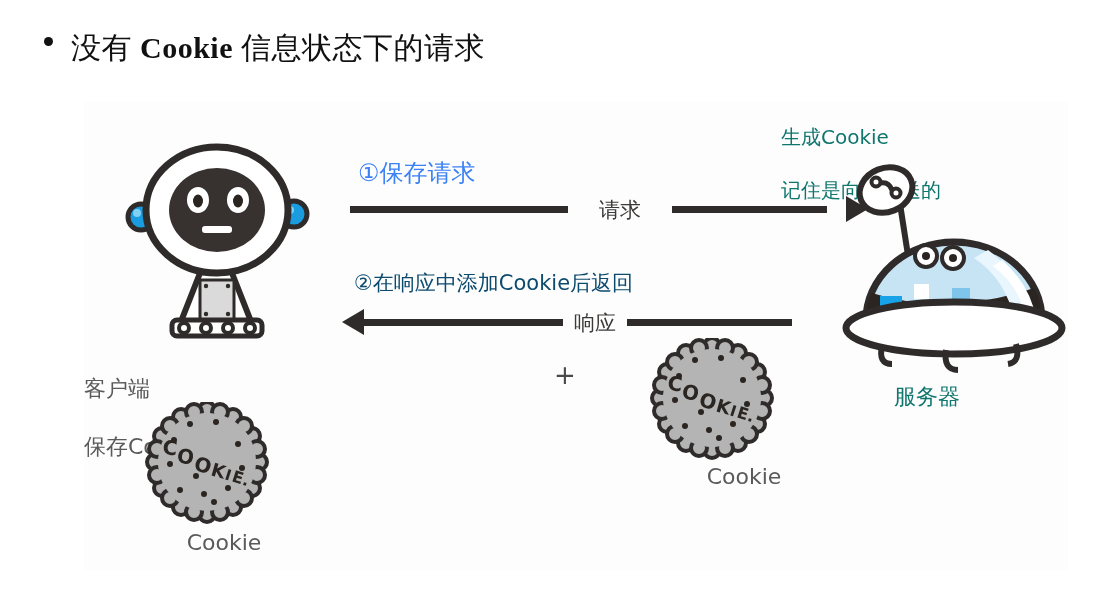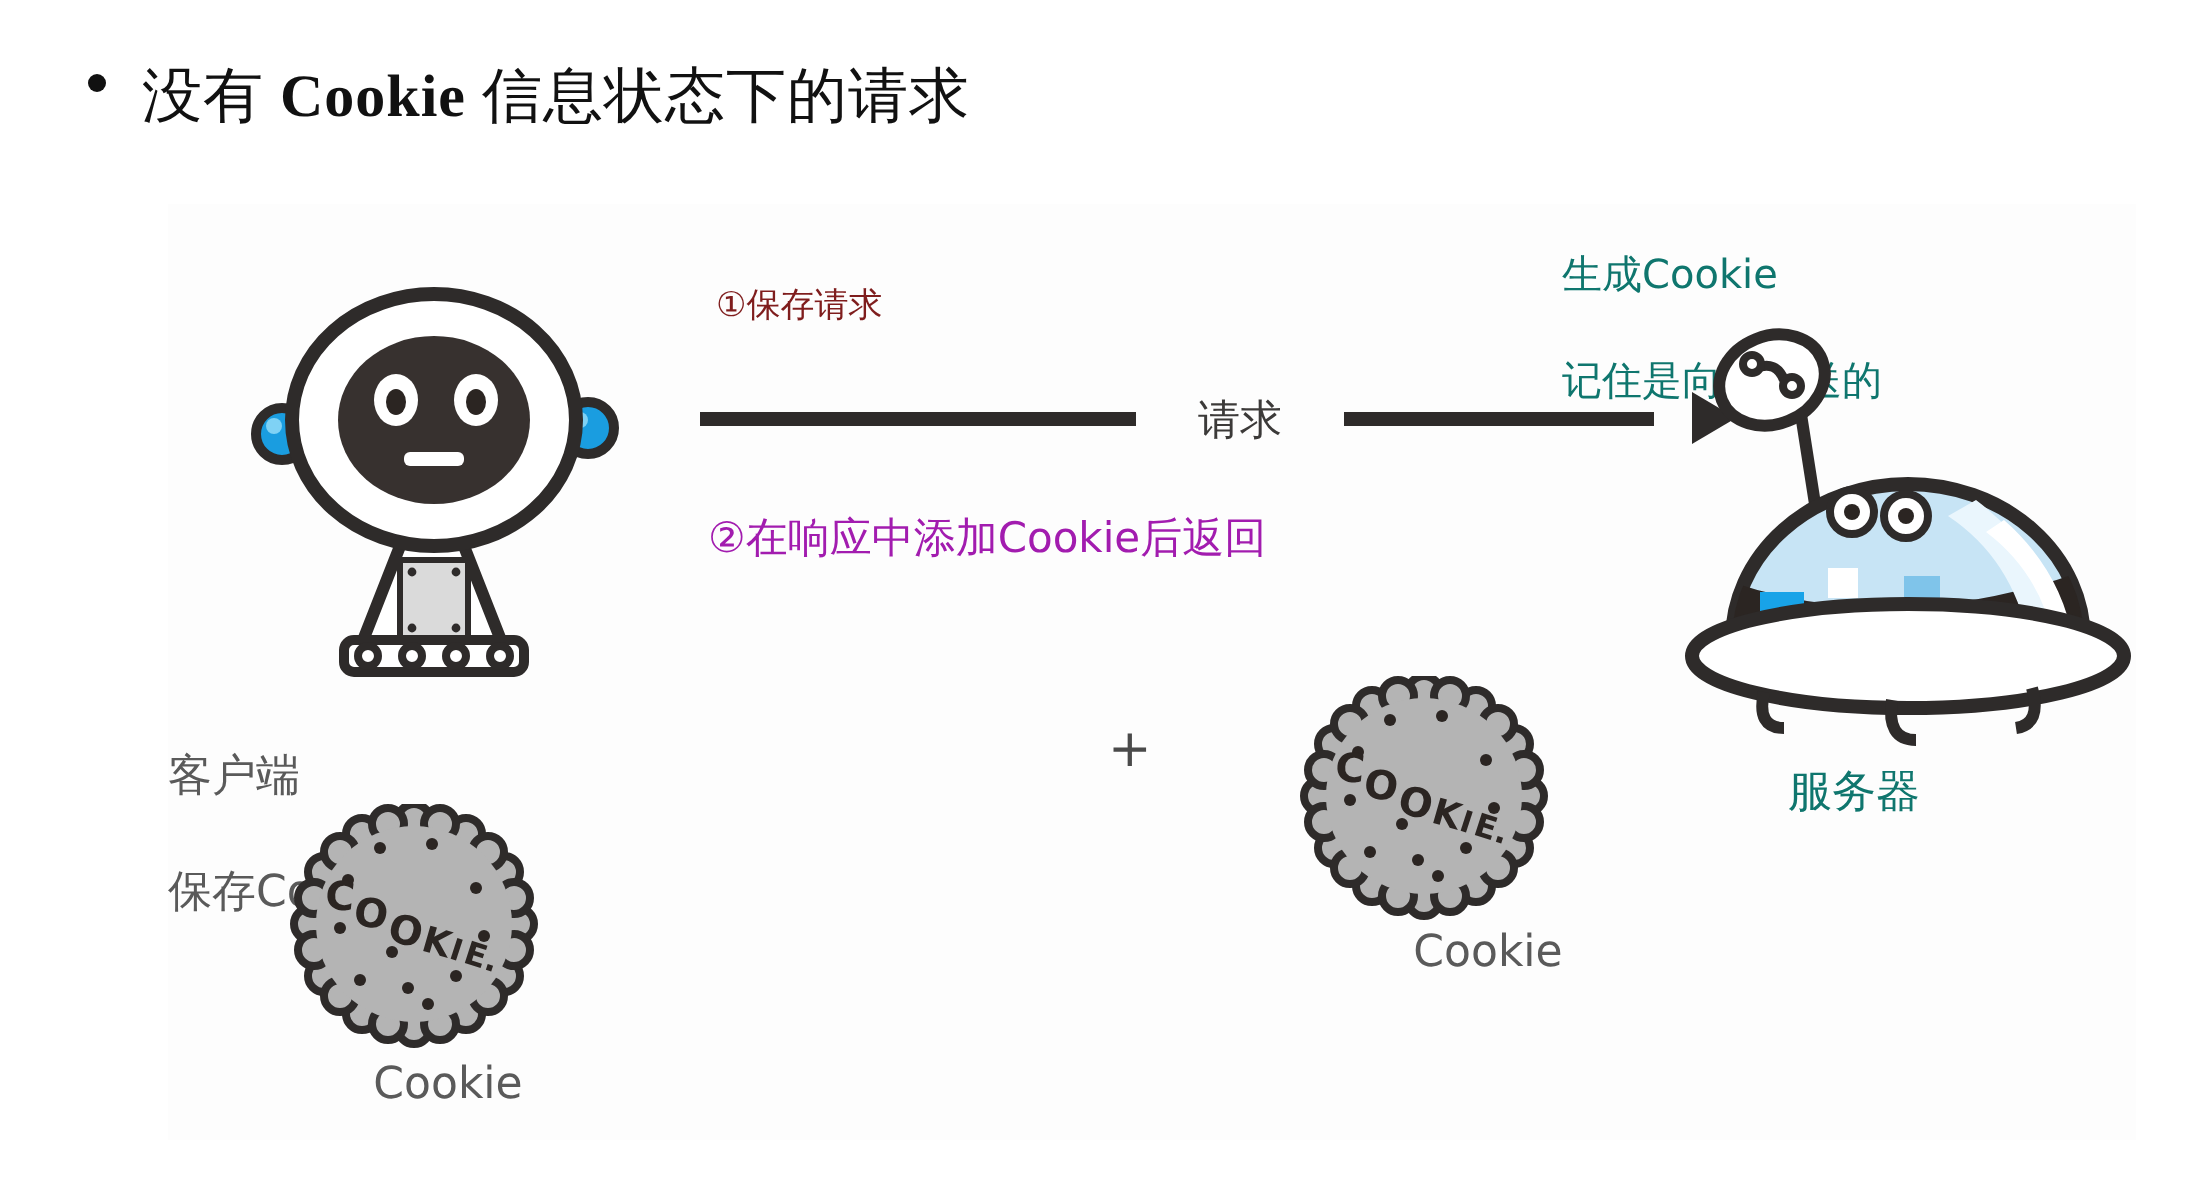--- a/index.html
+++ b/index.html
@@ -69,29 +69,29 @@
     left: 668px;
     top: -4px;
     font-size: 20px;
     color: #0f766e;
     margin-left: 29px;
   }
 
   
   #step1-label {
     left: 274px;
-    top: 40px;
-    font-size: 17px;
-    color: #7f1d1d;
+    top: 56px;
+    font-size: 24px;
+    color: #3b82f6;
   }
   #step2-label {
     left: 270px;
-    top: 154px;
+    top: 168px;
     font-size: 21px;
-    color: #a21caf;
+    color: #0c4a6e;
   }
 
   
   .arrow-row {
     position: absolute;
     height: 30px;
     display: flex;
     align-items: center;
   }
   .arrow-line {
@@ -270,20 +270,26 @@
 
   <div class="cn-label" id="step1-label">①保存请求</div>
   <div class="arrow-row" id="request-arrow">
     <div class="arrow-line" style="width:218px;"></div>
     <div class="arrow-label">请求</div>
     <div class="arrow-line" style="width:155px;"></div>
     <div class="arrowhead-right"></div>
   </div>
 
   <div class="cn-label" id="step2-label">②在响应中添加Cookie后返回</div>
+  <div class="arrow-row" id="response-arrow">
+    <div class="arrowhead-left"></div>
+    <div class="arrow-line" style="width:200px;"></div>
+    <div class="arrow-label">响应</div>
+    <div class="arrow-line" style="width:165px;"></div>
+  </div>
 
   <div id="plus-sign">+</div>
 
   <div class="illus" id="server-illus">
     <svg width="230" height="220" viewBox="0 0 230 220" xmlns="http://www.w3.org/2000/svg">
 
       <line x1="62" y1="44" x2="72" y2="108" stroke="#2e2b2a" stroke-width="6"></line>
 
       <ellipse cx="48" cy="30" rx="27" ry="22" transform="rotate(-22 48 30)" fill="#ffffff" stroke="#2e2b2a" stroke-width="6"></ellipse>
       <path d="M40 24 q10 -4 14 6" fill="none" stroke="#2e2b2a" stroke-width="5"></path>

